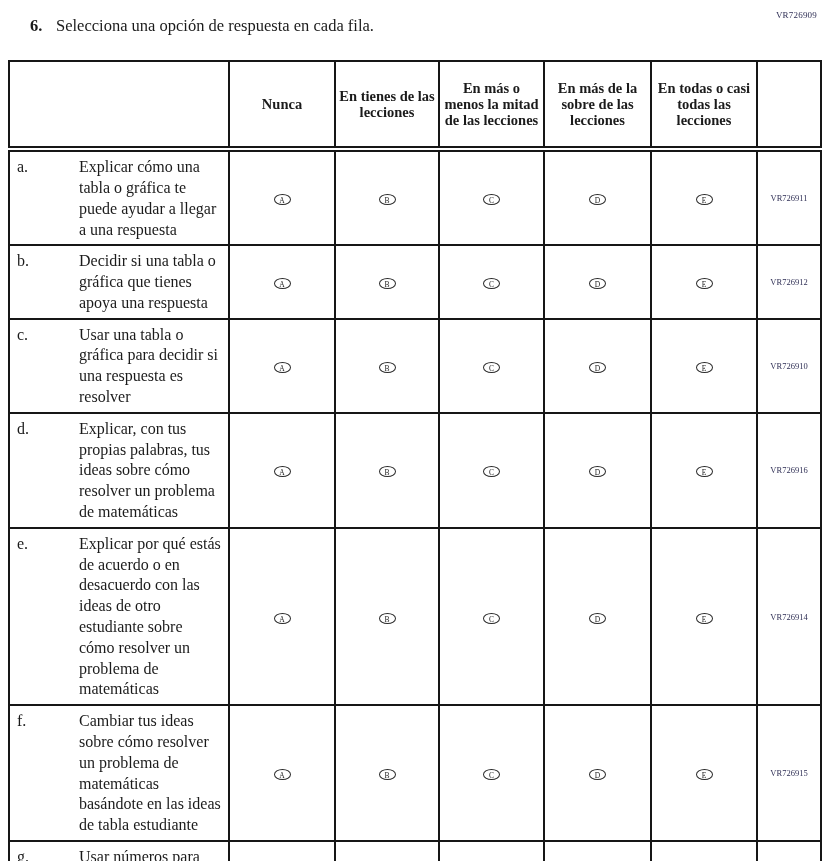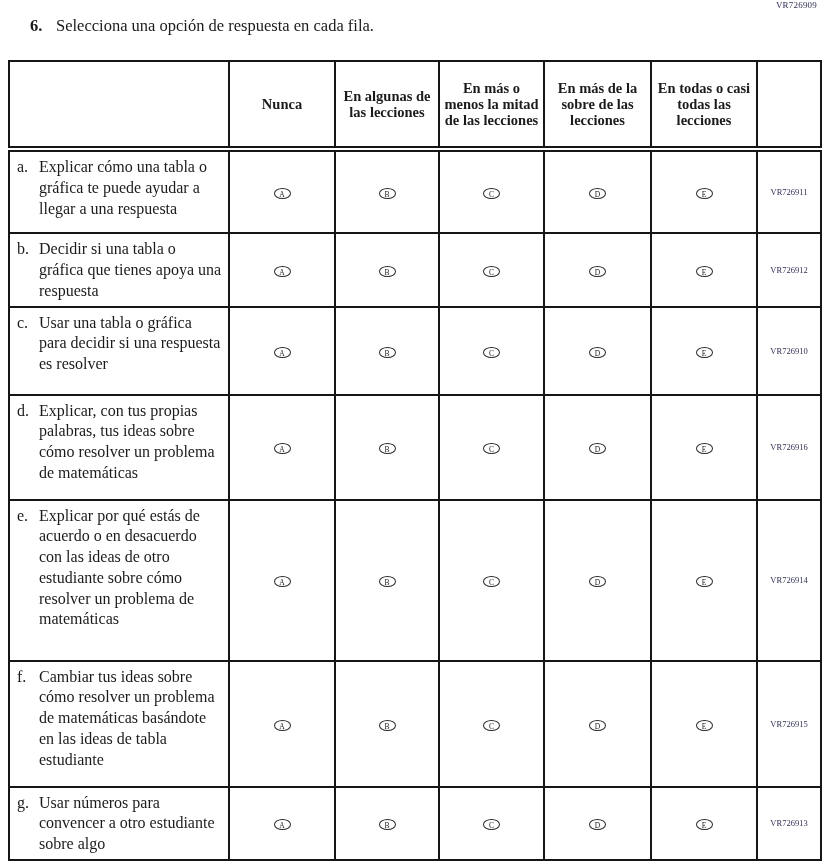--- a/index.html
+++ b/index.html
@@ -12,21 +12,21 @@
     height: 861px;
     overflow: hidden;
     position: relative;
     font-family: "Liberation Serif", "DejaVu Serif", serif;
     color: #1b1b1b;
   }
 
   
   .doc-code {
     position: absolute;
-    top: 0;
+    top: 10px;
     right: 9px;
     font-size: 9px;
     letter-spacing: 0.2px;
     color: #2f2f55;
   }
 
   
   .question {
     display: flex;
     margin: 15px 0 0 30px;
@@ -65,21 +65,21 @@
     padding: 4px 2px;
   }
   td.label-cell {
     vertical-align: top;
     padding: 5px 4px 4px 7px;
     font-size: 16px;
     line-height: 1.3;
   }
   .label-inner { display: flex; }
   .row-letter { width: 22px; flex: none; }
-  .row-text { flex: 1; padding-right: 2px; }
+  .row-text { flex: 1; padding-right: 2px; margin-left: 40px; }
 
   td.opt-cell {
     text-align: center;
     vertical-align: middle;
   }
   .bubble {
     display: inline-block;
     width: 17px;
     height: 11px;
     border: 1px solid #2a2a2a;
@@ -128,21 +128,21 @@
     <col style="width:104px">
     <col style="width:105px">
     <col style="width:107px">
     <col style="width:106px">
     <col style="width:64px">
   </colgroup>
   <thead>
     <tr>
       <th></th>
       <th>Nunca</th>
-      <th>En algunas de las lecciones</th>
+      <th>En tienes de las lecciones</th>
       <th>En más o menos la mitad de las lecciones</th>
       <th>En más de la sobre de las lecciones</th>
       <th>En todas o casi todas las lecciones</th>
       <th></th>
     </tr>
   </thead>
   <tbody>
       <tr class="body-row row-0">
         <td class="label-cell">
           <div class="label-inner">

